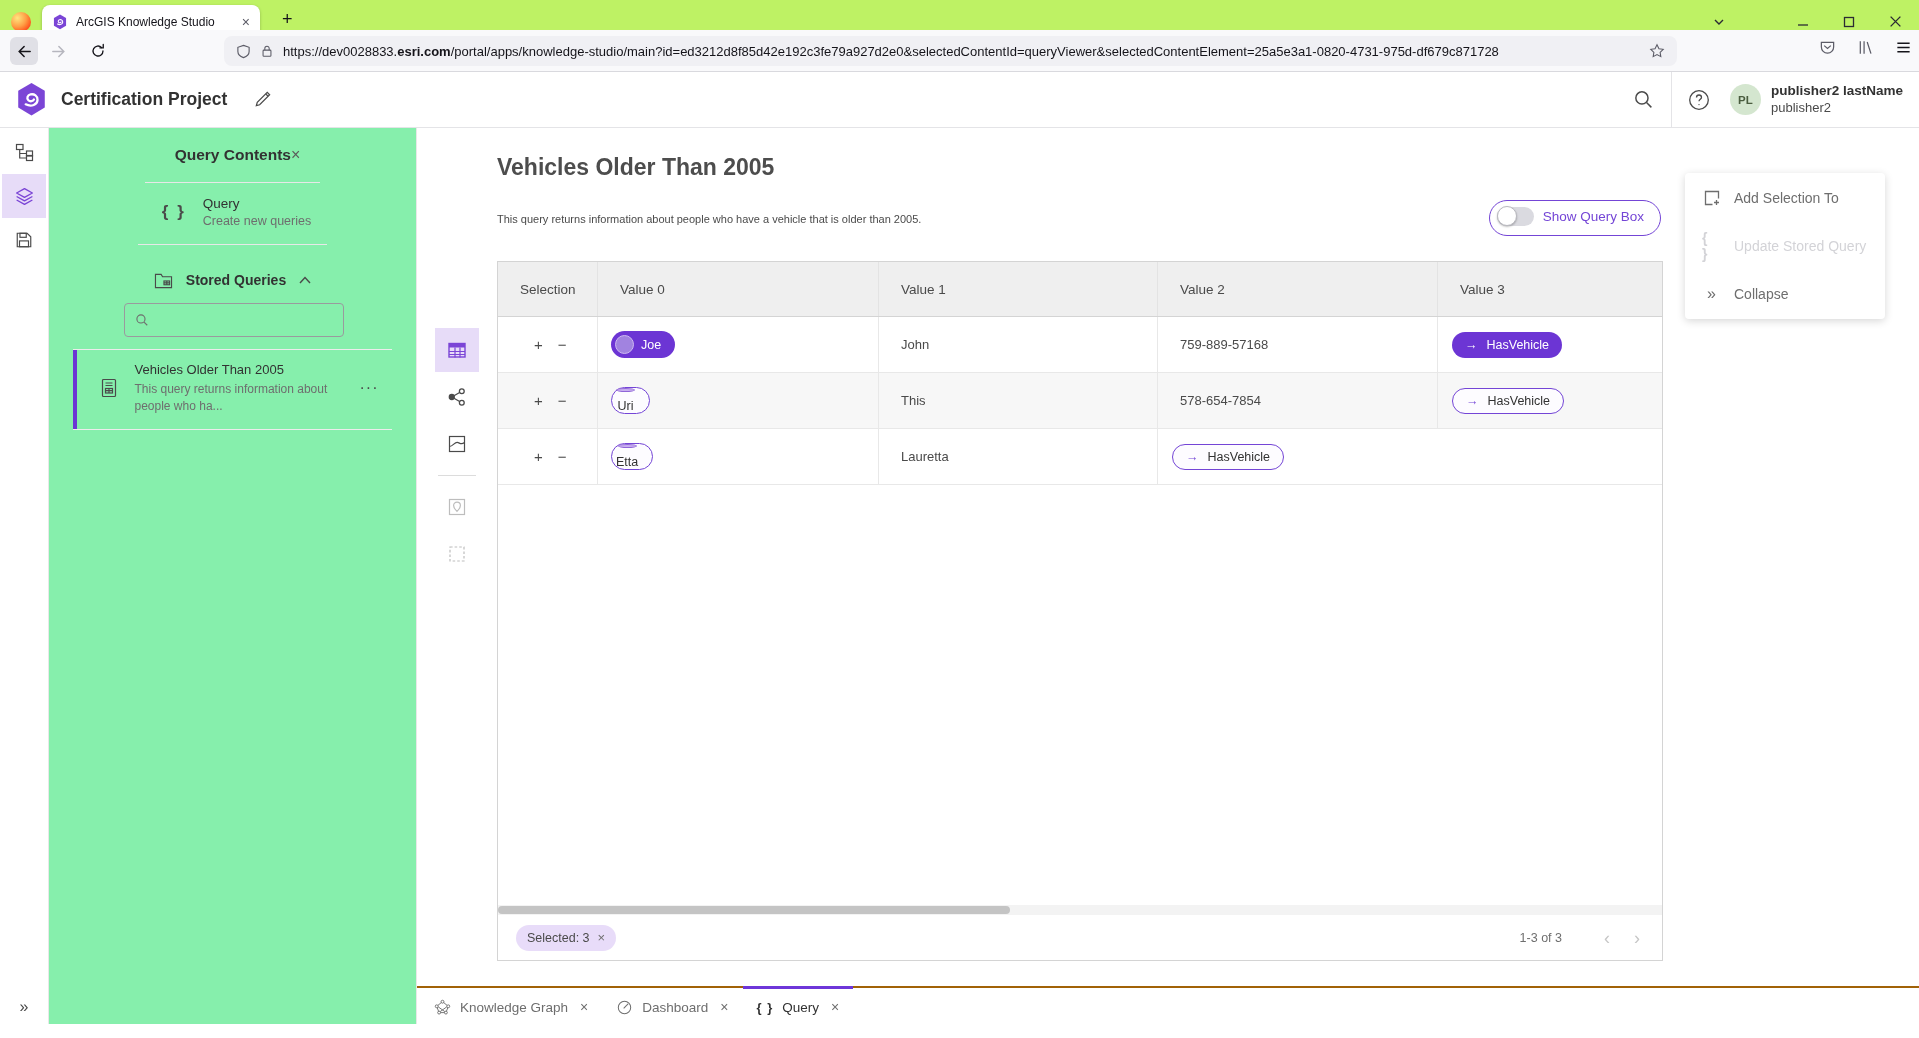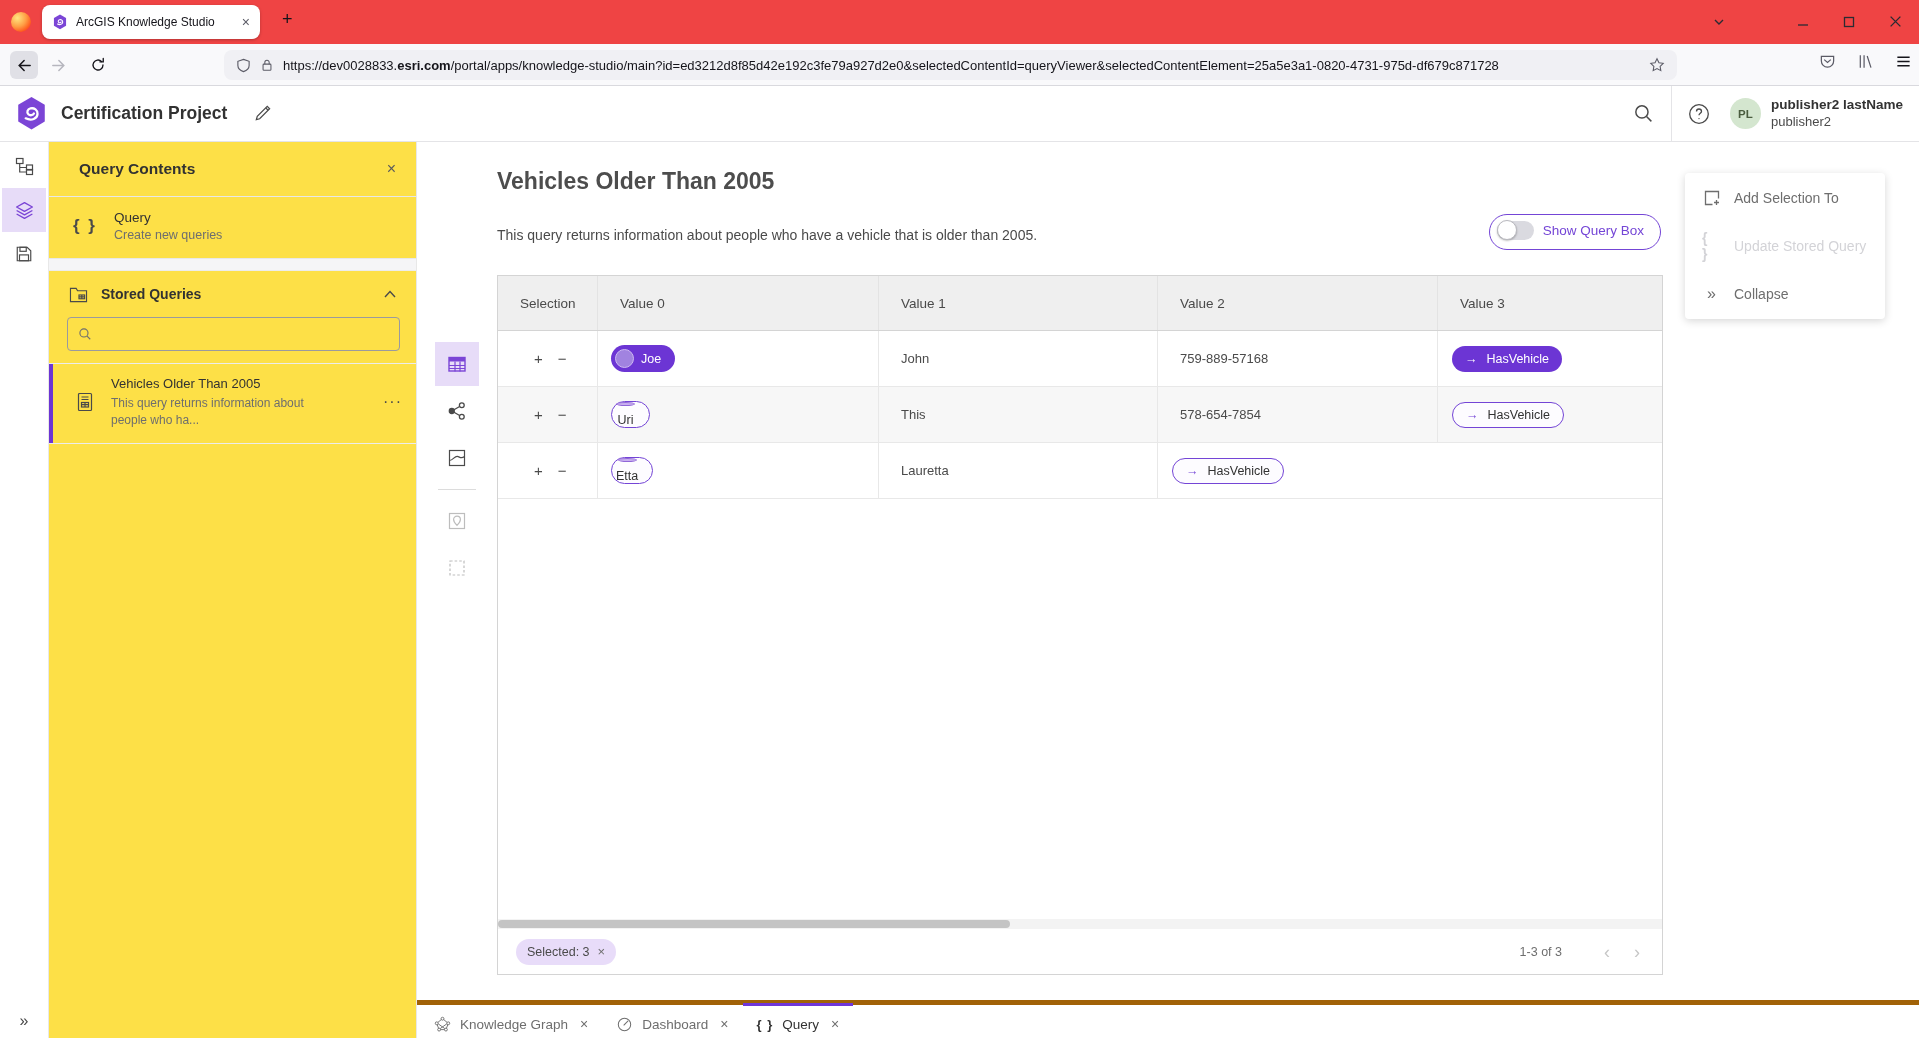--- a/index.html
+++ b/index.html
@@ -1,21 +1,21 @@
 <!DOCTYPE html>
 <html><head>
 <meta charset="utf-8">
 <style>
   * { margin:0; padding:0; box-sizing:border-box; }
   body { background:#ccc; }
   .screen{ width:1919px; height:1038px; position:relative; overflow:hidden;
     background:#fff; font-family:"Liberation Sans", sans-serif; }
 
   
-  .tabstrip{ height:44px; background:#ef4444; position:relative; }
+  .tabstrip{ height:30px; background:#bef264; position:relative; }
   .ff-icon{ position:absolute; left:11px; top:12px; width:20px; height:20px; border-radius:50%;
     background:radial-gradient(circle at 32% 30%, #ffe680, #ff9e45 45%, #ff5c1f 72%, #c7007f 100%); }
   .btab{ position:absolute; left:42px; top:5px; width:218px; height:34px; background:#fff;
     border-radius:8px; box-shadow:0 1px 3px rgba(0,0,0,.25); display:flex; align-items:center;
     padding:0 10px; gap:8px; }
   .btab-title{ font-size:12px; color:#15141a; flex:1; white-space:nowrap; overflow:hidden; }
   .glyph-x{ color:#5b5b66; font-size:14px; line-height:1; }
   .newtab{ position:absolute; left:282px; top:9px; font-size:18px; color:#15141a; }
   .wc{ position:absolute; top:14px; width:26px; text-align:center; color:#2b2b33; }
   .navbar{ height:42px; background:#f9f9fb; border-bottom:1px solid #d9d9de; position:relative; }
@@ -47,22 +47,22 @@
 
   
   .app-body{ display:flex; height:896px; position:relative; }
   .rail{ width:49px; border-right:1px solid #e8e8e8; position:relative; flex:none; }
   .rail-btn{ width:44px; height:44px; margin:0 auto; display:flex; align-items:center; justify-content:center; }
   .rail-btn:first-child{ margin-top:2px; }
   .rail-btn.sel{ background:#e7dcf8; }
   .rail-expand{ position:absolute; bottom:8px; left:0; width:100%; text-align:center;
     font-size:16px; color:#4a4a4a; }
 
-  .panel{ width:368px; border-right:1px solid #e8e8e8; flex:none; background:#fde047;
-    display:flex; flex-direction:column; }
+  .panel{ width:368px; border-right:1px solid #e8e8e8; flex:none; background:#86efac;
+    display:flex; flex-direction:column;align-items:center; }
   .panel-head{ height:55px; display:flex; align-items:center; padding:0 20px 0 30px;
     border-bottom:1px solid #e8e8e8; flex:none; }
   .panel-head .t{ flex:1; font-size:15.5px; font-weight:600; color:#323232; }
   .query-item{ display:flex; align-items:center; gap:17px; padding:13px 16px 16px 24px;
     border-bottom:1px solid #e8e8e8; }
   .braces{ font-size:17px; font-weight:600; color:#4a4a4a; letter-spacing:2px; }
   .qi-title{ font-size:13.5px; color:#323232; margin-bottom:3px; }
   .qi-sub{ font-size:12.5px; color:#6e6e6e; }
   .section-gap{ height:12px; background:#f5f5f7; border-bottom:1px solid #ececec; }
   .stored-head{ height:46px; display:flex; align-items:center; gap:13px; padding:0 20px; }
@@ -75,21 +75,21 @@
     padding:12px 14px 14px 27px; border-top:1px solid #ececec; border-bottom:1px solid #ececec; }
   .stored-item::before{ content:""; position:absolute; left:0; top:0; bottom:0; width:4px; background:#6c35d4; }
   .si-text{ flex:1; }
   .si-title{ font-size:13px; color:#323232; margin-bottom:4px; }
   .si-desc{ font-size:12px; color:#6e6e6e; line-height:1.4; max-width:208px; }
   .si-more{ font-size:16px; color:#4a4a4a; letter-spacing:1px; }
 
   
   .main{ flex:1; position:relative; background:#fff; }
   .m-title{ position:absolute; left:80px; top:26px; font-size:23px; font-weight:700; color:#4d4d4d; }
-  .m-desc{ position:absolute; left:80px; top:85px; font-size:14px; color:#4a4a4a; }
+  .m-desc{ position:absolute; left:80px; top:85px; font-size:11px; color:#4a4a4a; }
   .sqb{ position:absolute; top:72px; right:258px; height:36px; border:1px solid #7445d6;
     border-radius:18px; display:flex; align-items:center; gap:9px; padding:0 16px 4px 7px; }
   .sqb .lbl{ font-size:13.5px; color:#7445d6; }
   .toggle{ width:37px; height:19px; border-radius:10px; background:#dadae0; position:relative; }
   .knob{ position:absolute; left:0; top:-1px; width:20px; height:20px; border-radius:50%;
     background:#fff; border:1px solid #b9b9bf; box-shadow:0 1px 2px rgba(0,0,0,.25); }
 
   .toolcol{ position:absolute; left:16px; top:200px; width:48px; display:flex;
     flex-direction:column; align-items:center; }
   .tool{ width:44px; height:44px; display:flex; align-items:center; justify-content:center; margin-bottom:3px; }
@@ -138,21 +138,21 @@
     box-shadow:0 2px 9px rgba(0,0,0,.16); padding:1px 0; z-index:6; }
   .menu-item{ height:48px; display:flex; align-items:center; gap:13px; padding:0 17px;
     font-size:14px; color:#6e6e6e; }
   .menu-item .mi{ width:19px; display:flex; justify-content:center; }
   .menu-item.disabled{ color:#d3d3d7; }
   .menu-item.disabled .braces{ color:#d3d3d7; font-size:14px; }
   .menu-item .dbl{ font-size:16px; color:#6e6e6e; }
 
   
   .bottombar{ position:absolute; left:0; right:0; bottom:0; height:38px; background:#fff;
-    border-top:5px solid #a16207; display:flex; padding-left:3px;margin-top:28px; }
+    border-top:2px solid #a16207; display:flex; padding-left:3px;margin-top:28px; }
   .vtab{ position:relative; height:38px; display:flex; align-items:center; gap:9px;
     padding:0 14px; font-size:13.5px; color:#6e6e6e; }
   .vtab .x{ font-size:14px; color:#6e6e6e; margin-left:3px; }
   .vtab .braces{ font-size:13px; color:#6e6e6e; letter-spacing:1px; }
   .vtab.active{ color:#323232; }
   .vtab.active .braces{ color:#323232; }
   .vtab.active::before{ content:""; position:absolute; top:-2px; left:0; right:0; height:3px; background:#6e36d9; }
 </style>
 </head>
 <body>

